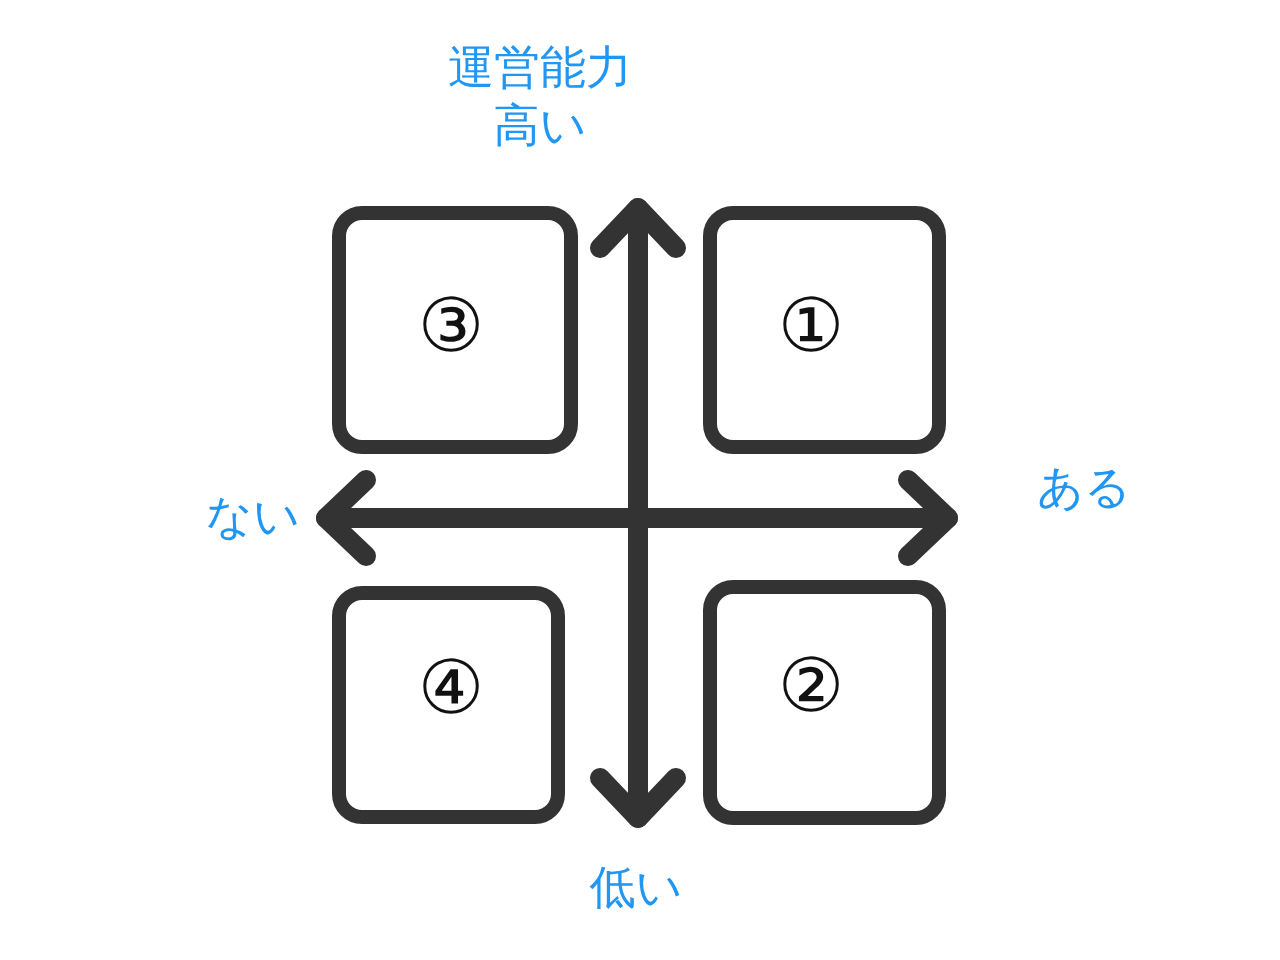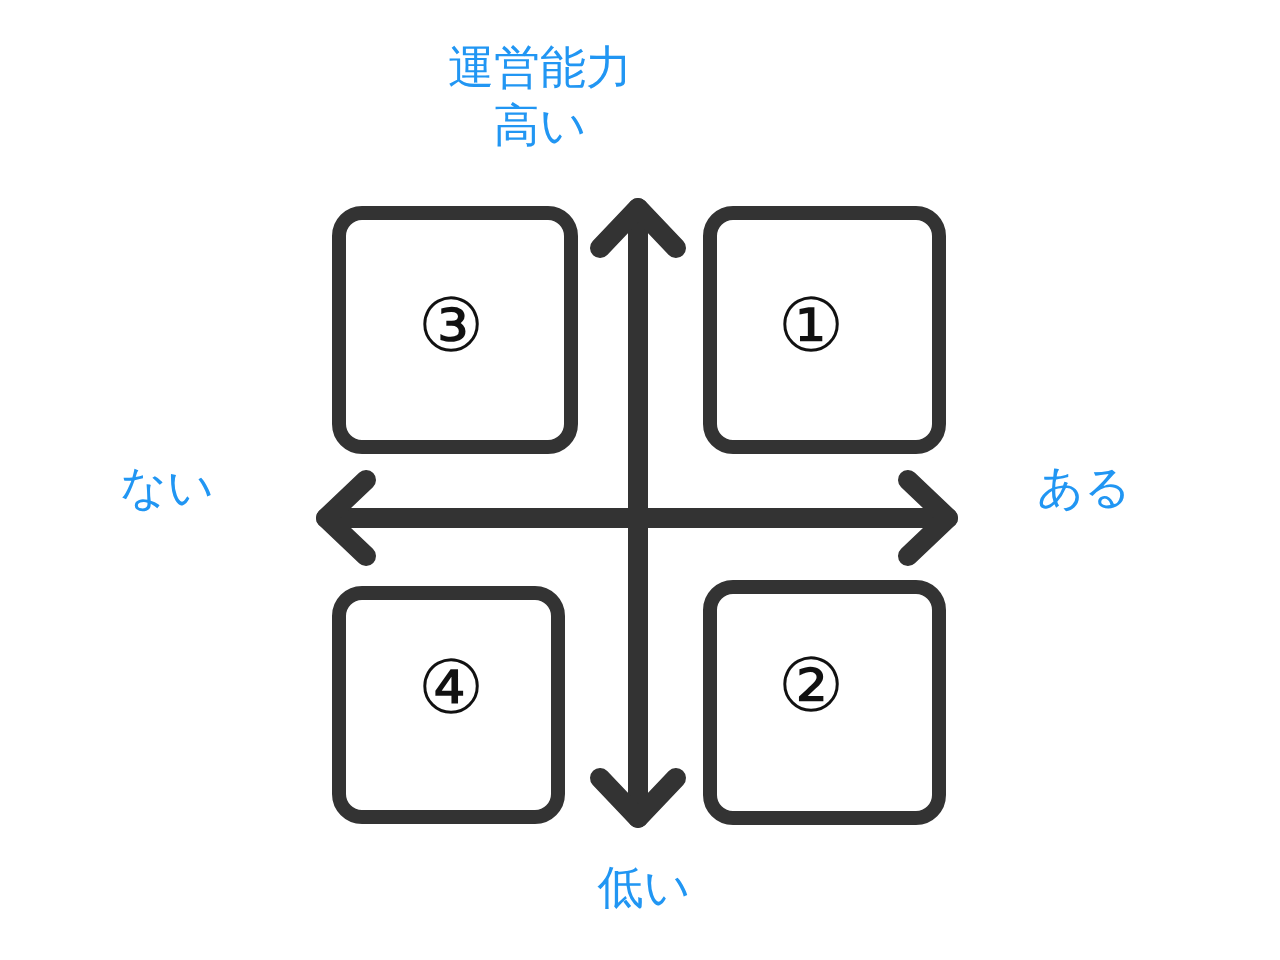--- a/index.html
+++ b/index.html
@@ -79,27 +79,27 @@
   #label-right {
     left: 996px;
     top: 458px;
     text-align: center;
     width: 176px;
   }
   #label-right .ln2 { display: block; }
 
   #label-left {
     left: 120px;
-    top: 458px;
+    top: 487px;
     width: 180px;
-    text-align: left;
+    text-align: right;
   }
 
   #label-bottom {
-    left: 8px;
+    left: 0;
     top: 858px;
     width: 1272px;
     text-align: center;
   }
 </style>
 </head>
 <body>
 
 <div id="canvas">
 

